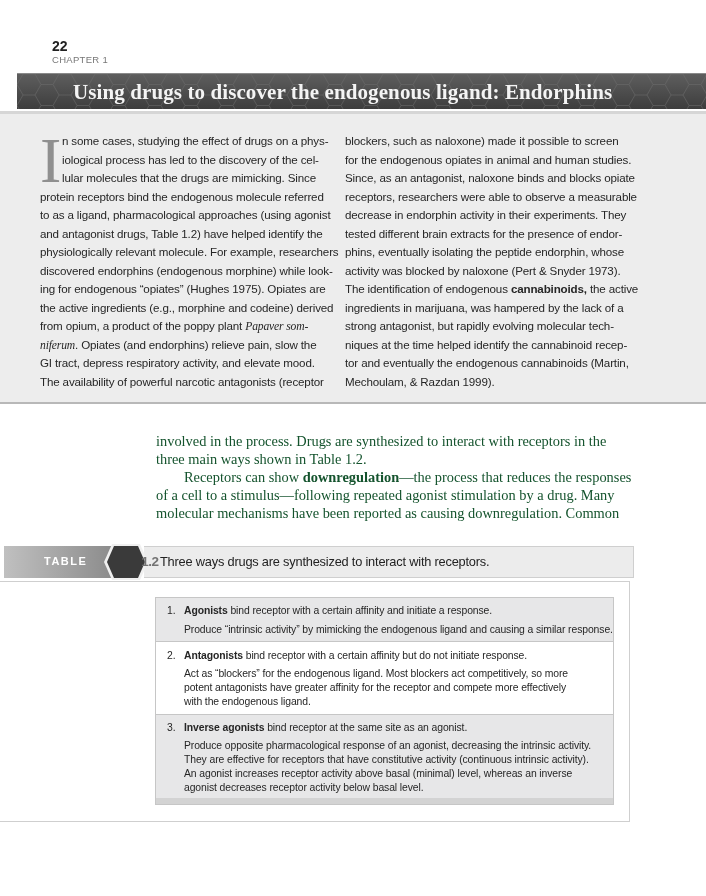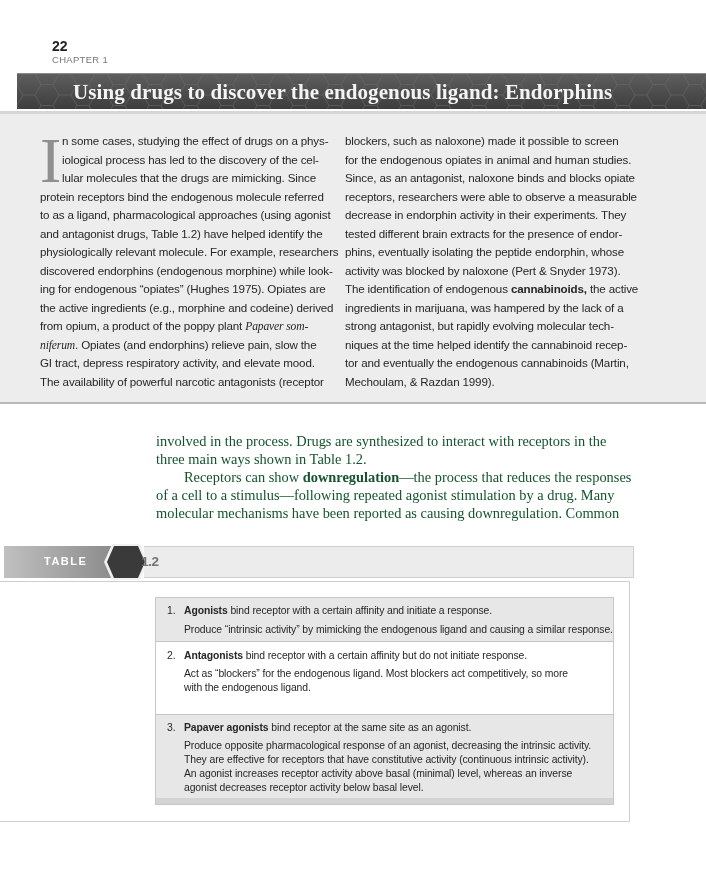--- a/index.html
+++ b/index.html
@@ -157,44 +157,46 @@
 
 <div class="table-header">
   <div class="table-caption-bg"></div>
   <div class="table-tab"></div>
   <span class="table-label">TABLE</span>
   <svg class="table-num-hex" width="48" height="40" viewBox="0 0 48 40">
     <polygon points="10,2 38,2 46,20 38,38 10,38 2,20" fill="#f0f0f0"></polygon>
     <polygon points="12,4 36,4 43,20 36,36 12,36 5,20" fill="#3a3a3a"></polygon>
   </svg>
   <span class="table-num">1.2</span>
+  <span class="table-caption">Three ways drugs are synthesized to interact with receptors.</span>
 </div>
 
 <div class="table-frame"></div>
 <div class="table-inner">
   <div class="row shaded" style="top:0; height:43px;">
     <span class="num" style="top:6px;">1.</span>
     <span class="main" style="top:6px;"><b>Agonists</b><span> bind receptor with a certain affinity and initiate a response.</span></span>
     <div class="desc" style="top:25px;">
       <span class="line">Produce “intrinsic activity” by mimicking the endogenous ligand and causing a similar response.</span>
     </div>
   </div>
   <div class="row-sep" style="top:43px;"></div>
   <div class="row" style="top:44px; height:72px;">
     <span class="num" style="top:7px;">2.</span>
     <span class="main" style="top:7px;"><b>Antagonists</b><span> bind receptor with a certain affinity but do not initiate response.</span></span>
     <div class="desc" style="top:25px;">
       <span class="line">Act as “blockers” for the endogenous ligand. Most blockers act competitively, so more</span>
+      <span class="line">potent antagonists have greater affinity for the receptor and compete more effectively</span>
       <span class="line">with the endogenous ligand.</span>
     </div>
   </div>
   <div class="row-sep" style="top:116px;"></div>
   <div class="row shaded" style="top:117px; height:89px;">
     <span class="num" style="top:6px;">3.</span>
-    <span class="main" style="top:6px;"><b>Papaver agonists</b><span> bind receptor at the same site as an agonist.</span></span>
+    <span class="main" style="top:6px;"><b>Inverse agonists</b><span> bind receptor at the same site as an agonist.</span></span>
     <div class="desc" style="top:24px;">
       <span class="line">Produce opposite pharmacological response of an agonist, decreasing the intrinsic activity.</span>
       <span class="line">They are effective for receptors that have constitutive activity (continuous intrinsic activity).</span>
       <span class="line">An agonist increases receptor activity above basal (minimal) level, whereas an inverse</span>
       <span class="line">agonist decreases receptor activity below basal level.</span>
     </div>
     <div class="row-bottom-band"></div>
   </div>
 </div>
 

